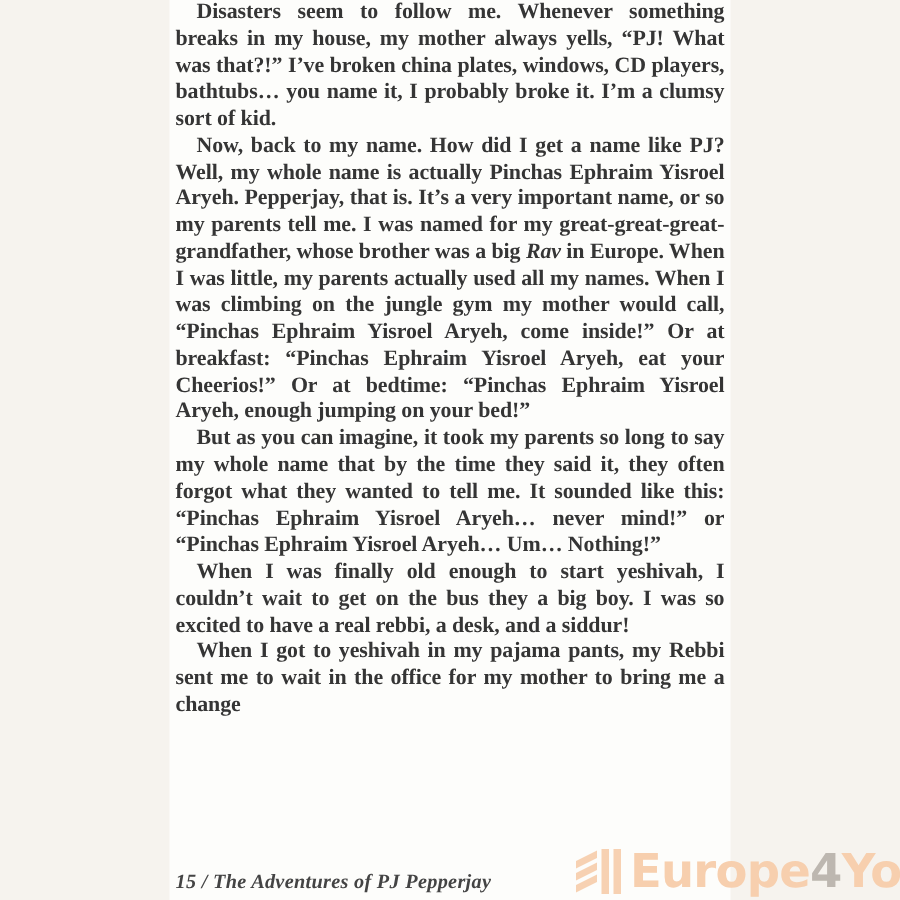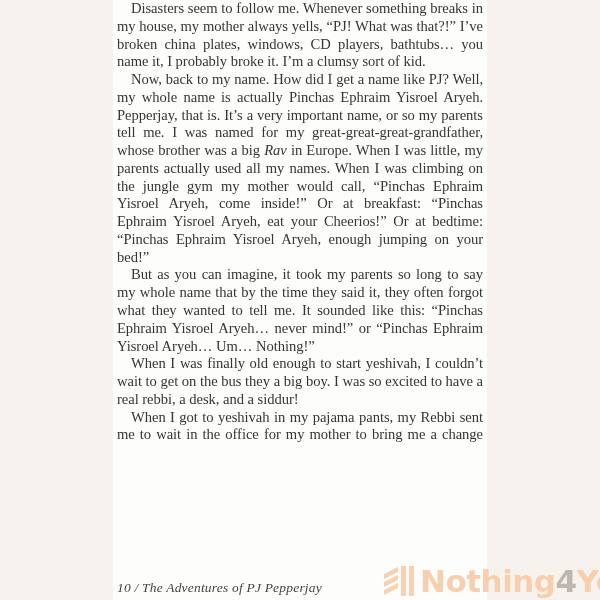--- a/index.html
+++ b/index.html
@@ -5,20 +5,21 @@
   html, body { margin: 0; padding: 0; }
   body {
     width: 600px; height: 600px; overflow: hidden;
     background: #f6f3ee;
     position: relative;
     font-family: "Liberation Serif", "DejaVu Serif", serif;
   }
   .page {
     position: absolute; left: 113px; top: 0; width: 374px; height: 600px;
     background: #fdfdfb;
+    font-weight: bold;
   }
   .body-text {
     position: absolute; left: 4px; top: 0; width: 366px;
     font-size: 14.6px; line-height: 17.77px; color: #353535;
     letter-spacing: -0.05px;
   }
   .para {
     margin: 0; text-indent: 14px; text-align: justify;
     hyphens: manual;
   }
@@ -45,27 +46,27 @@
 <body>
 
 <div class="page">
   <div class="body-text">
     <p class="para">Disasters seem to follow me. Whenever something breaks in my house, my mother always yells, “PJ! What was that?!” I’ve broken china plates, windows, CD players, bathtubs… you name it, I probably broke it. I’m a clumsy sort of kid.</p>
     <p class="para"><span>Now, back to my name. How did I get a name like PJ? Well, my whole name is actually Pinchas Ephraim Yisroel Aryeh. Pepperjay, that is. It’s a very important name, or so my parents tell me. I was named for my great-great-great-grandfather, whose brother was a big </span><em>Rav</em><span> in Europe. When I was little, my parents actually used all my names. When I was climbing on the jungle gym my mother would call, “Pinchas Ephraim Yisroel Aryeh, come inside!” Or at breakfast: “Pinchas Ephraim Yisroel Aryeh, eat your Cheerios!” Or at bedtime: “Pinchas Ephraim Yisroel Aryeh, enough jumping on your bed!”</span></p>
     <p class="para">But as you can imagine, it took my parents so long to say my whole name that by the time they said it, they often forgot what they wanted to tell me. It sounded like this: “Pinchas Ephraim Yisroel Aryeh… never mind!” or “Pinchas Ephraim Yisroel Aryeh… Um… Nothing!”</p>
     <p class="para">When I was finally old enough to start yeshivah, I couldn’t wait to get on the bus they a big boy. I was so excited to have a real rebbi, a desk, and a siddur!</p>
     <p class="para last-line-justify">When I got to yeshivah in my pajama pants, my Rebbi sent me to wait in the office for my mother to bring me a change</p>
   </div>
-  <div class="footer">10  /  The Adventures of PJ Pepperjay</div>
+  <div class="footer">15  /  The Adventures of PJ Pepperjay</div>
 </div>
 
 <div class="watermark">
   <svg class="wm-logo" viewBox="0 0 36 34">
     <g fill="#f5c39a" opacity="0.75">
       <polygon points="2,10 16,3 16,8 2,15"></polygon>
       <polygon points="2,18 16,11 16,16 2,23"></polygon>
       <polygon points="2,26 16,19 16,24 2,31"></polygon>
       <rect x="19" y="2" width="5" height="30"></rect>
       <rect x="27" y="2" width="5" height="30"></rect>
     </g>
   </svg>
-  <div class="wm-text"><span>Nothing</span><span class="wm-four">4</span><span>You</span></div>
+  <div class="wm-text"><span>Europe</span><span class="wm-four">4</span><span>You</span></div>
 </div>
 
 </body></html>

